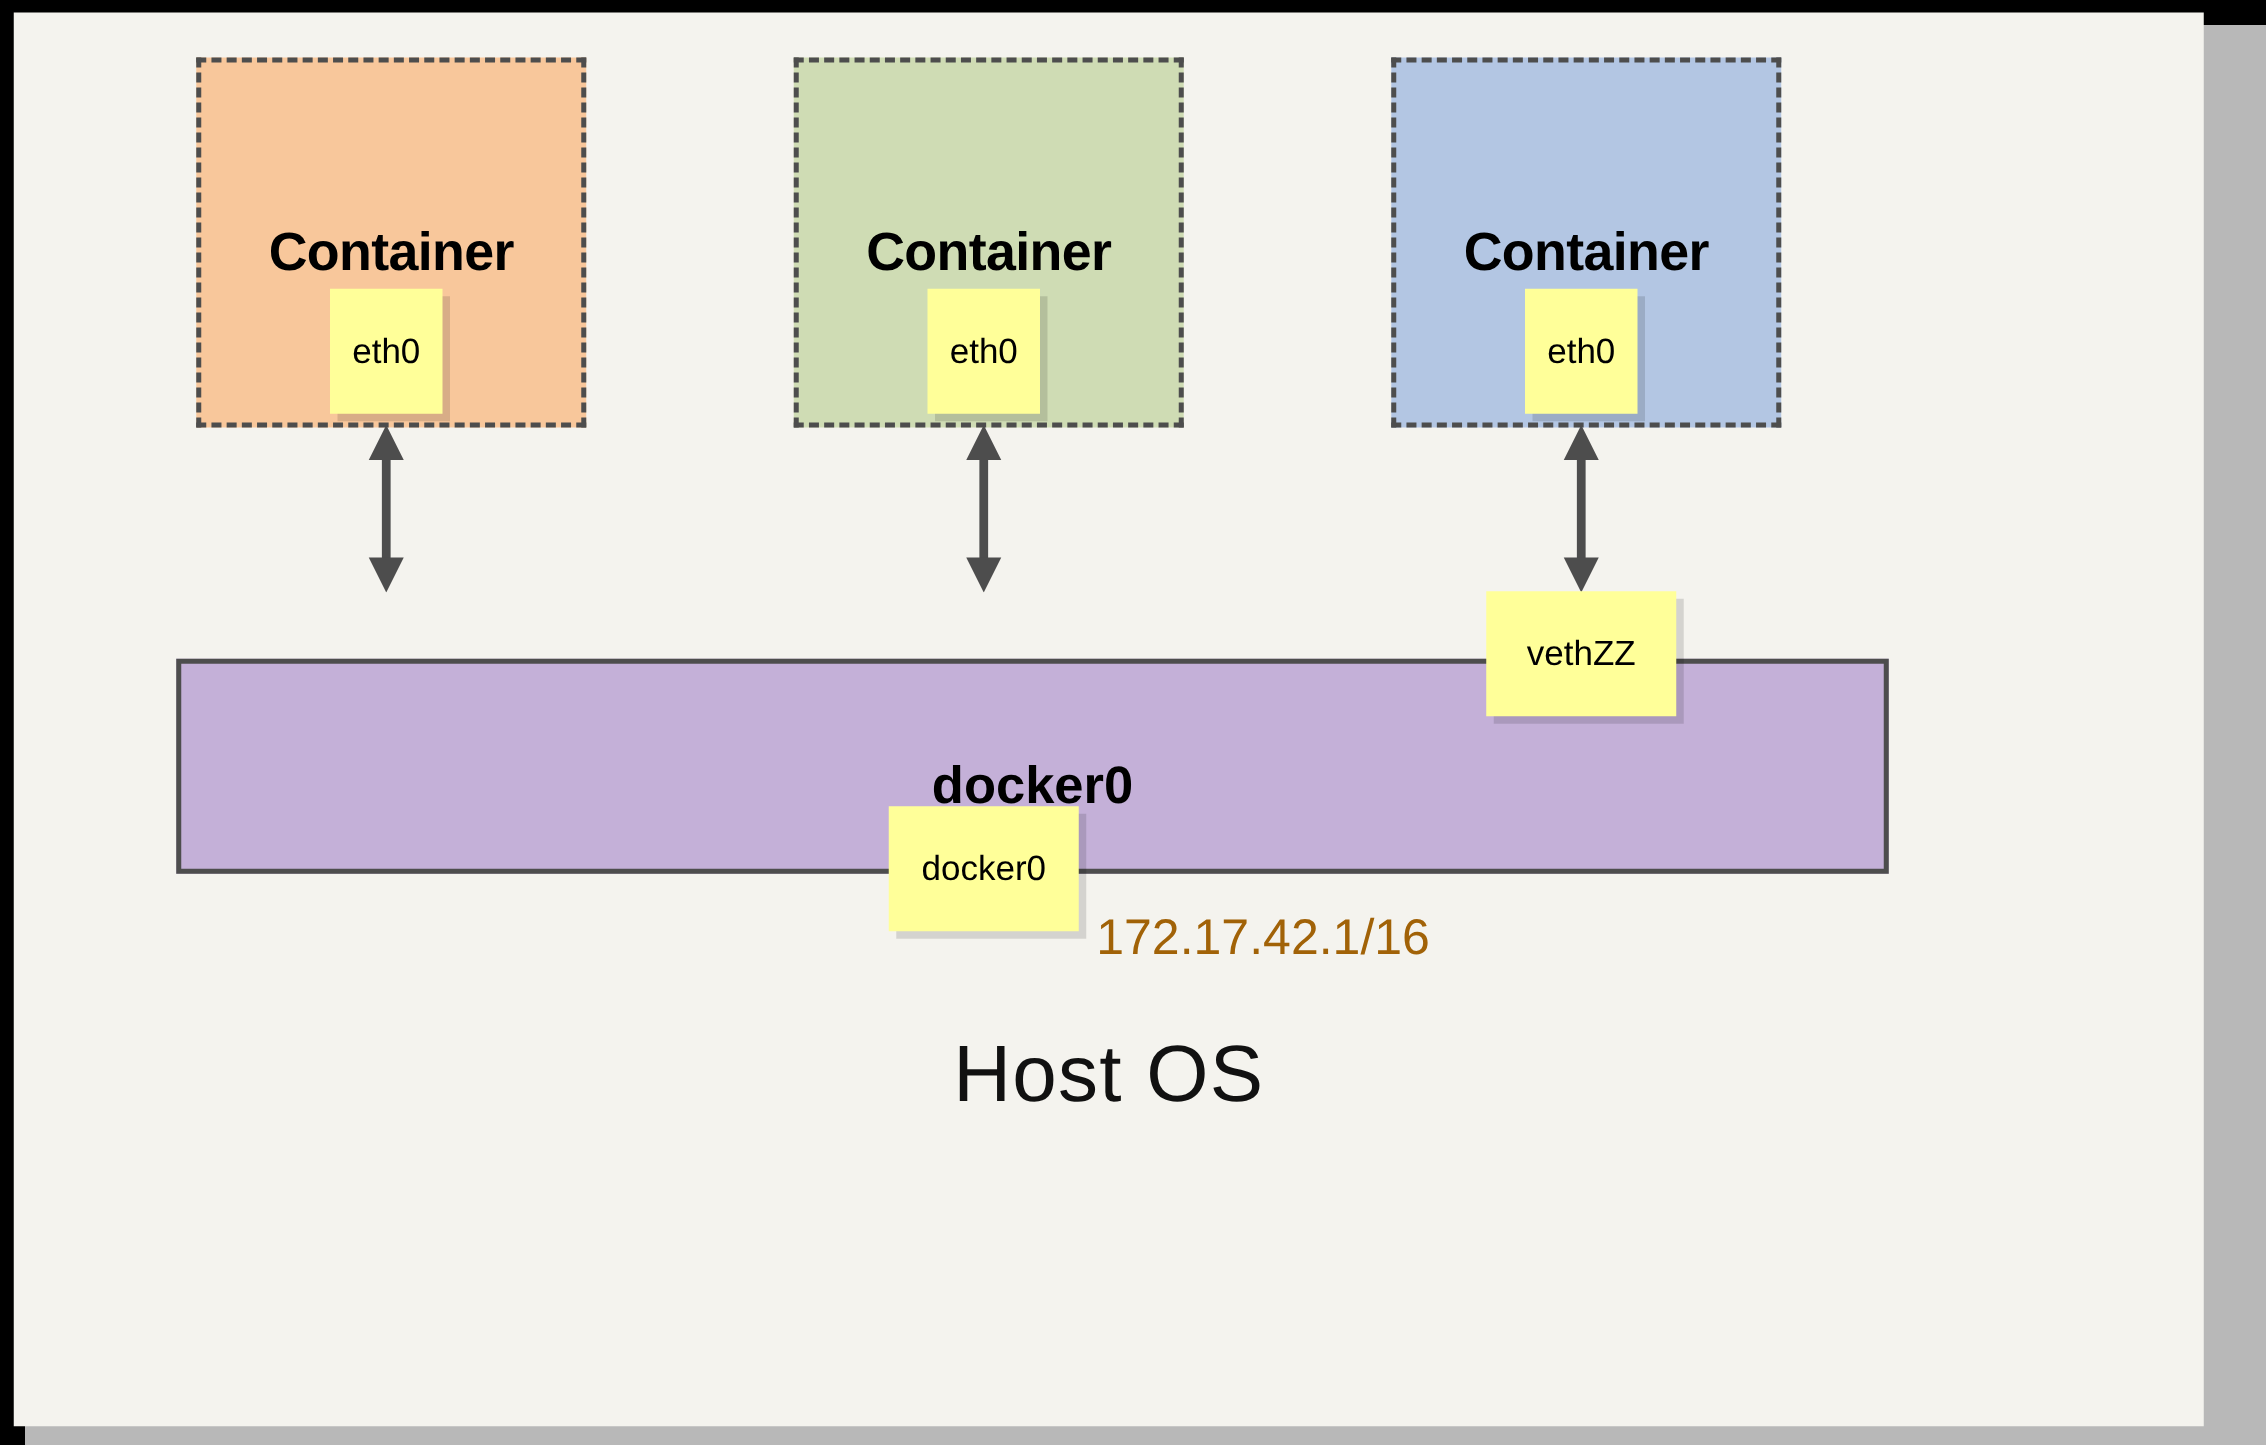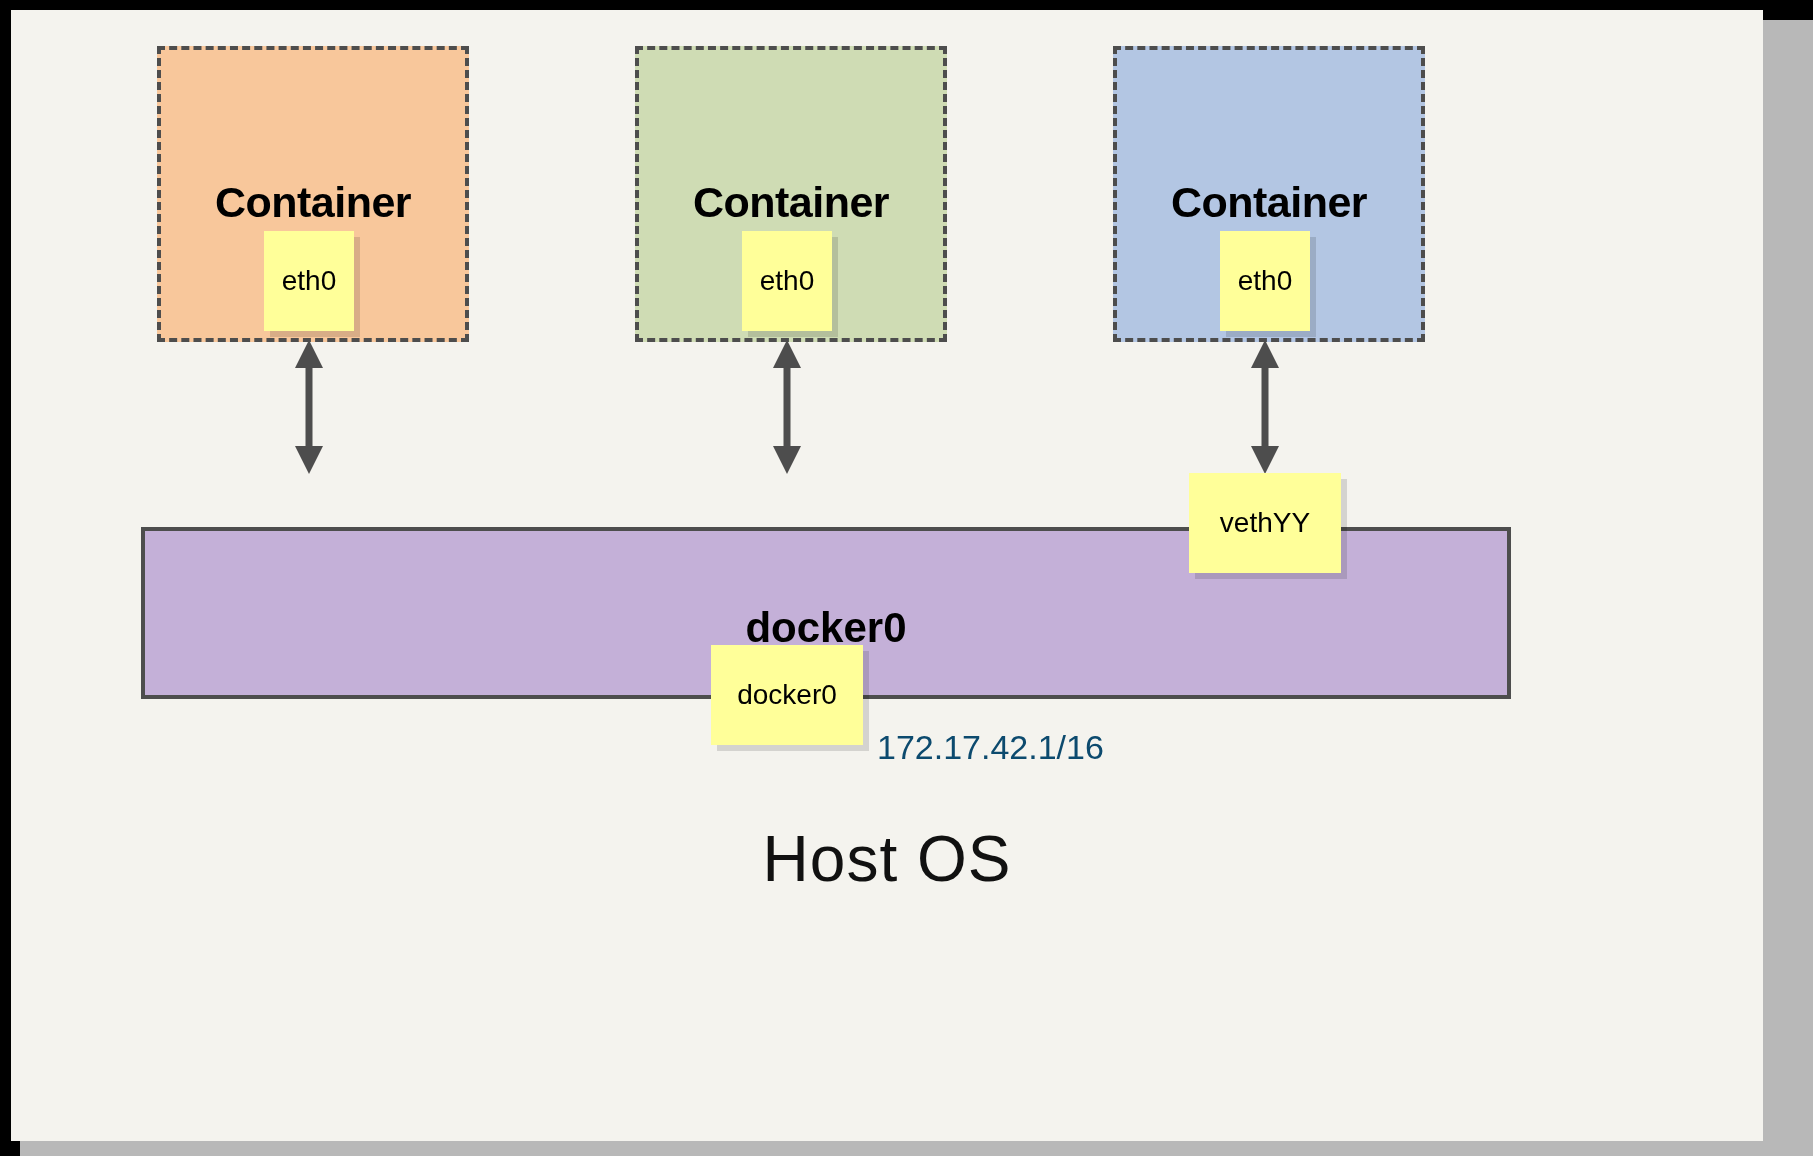--- a/index.html
+++ b/index.html
@@ -84,22 +84,22 @@
   }
 
   
   .arrow {
     position: absolute;
   }
 
   
   .ip-label {
     position: absolute;
-    font-size: 34px;
-    color: #0c4a6e;
+    font-size: 40px;
+    color: #a16207;
   }
   .host-os {
     position: absolute;
     left: 0;
     right: 0;
     text-align: center;
     font-size: 64px;
     color: #111111;
     letter-spacing: 1px;
   }
@@ -148,21 +148,21 @@
       <line x1="20" y1="22" x2="20" y2="112" stroke="#4d4d4d" stroke-width="7"></line>
       <polygon points="20,0 34,28 6,28" fill="#4d4d4d"></polygon>
       <polygon points="20,134 34,106 6,106" fill="#4d4d4d"></polygon>
     </svg>
 
     <div class="bridge" style="left:130px; top:517px; width:1370px; height:172px;">
       <div class="bridge-label" style="top:73px;">docker0</div>
     </div>
 
     <div class="ybox" style="left:1178px; top:463px; width:152px; height:100px;">
-      <span>vethYY</span>
+      <span>vethZZ</span>
     </div>
 
     <div class="ybox" style="left:700px; top:635px; width:152px; height:100px;">
       <span>docker0</span>
     </div>
 
     <div class="ip-label" style="left:866px; top:718px;">172.17.42.1/16</div>
 
     <div class="host-os" style="top:812px;">Host OS</div>
 

